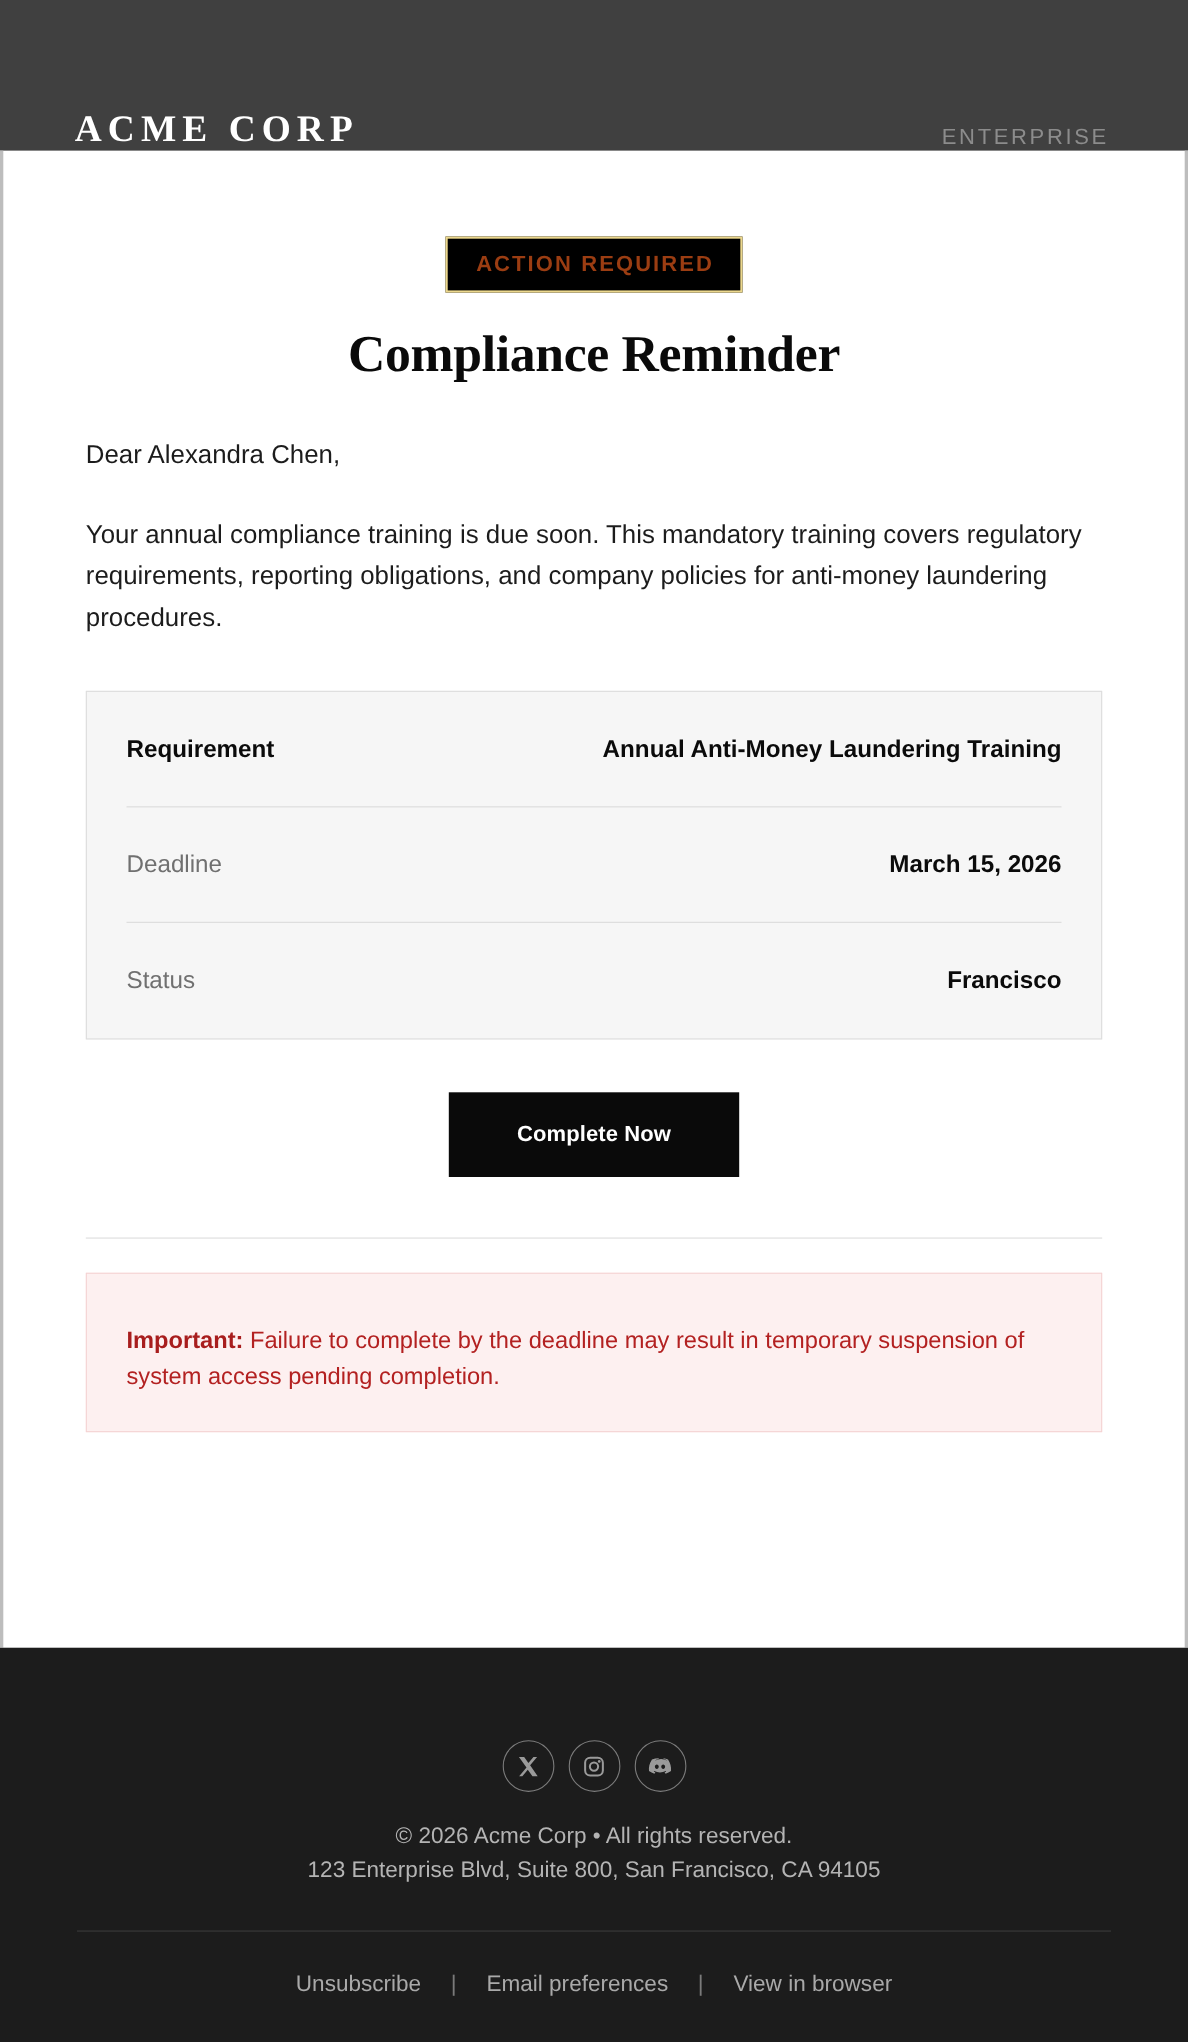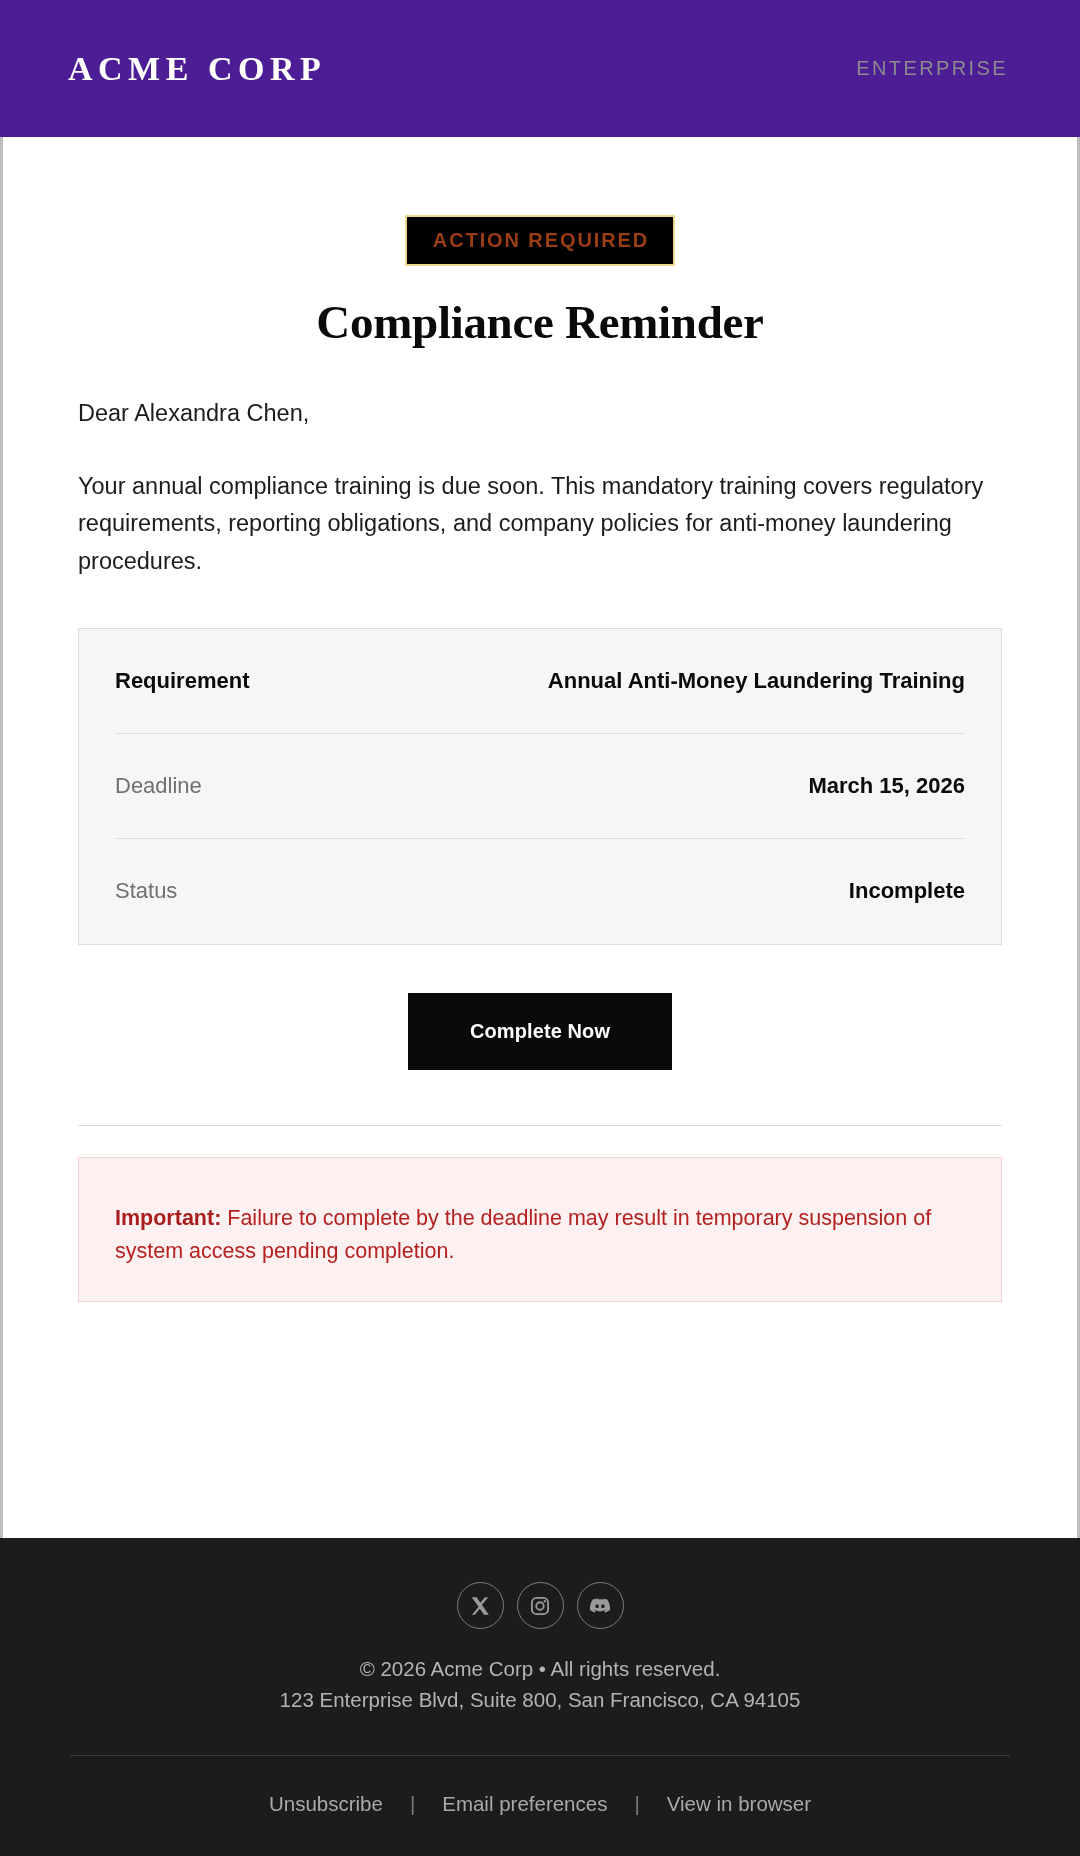--- a/index.html
+++ b/index.html
@@ -17,25 +17,25 @@
   .email-viewport {
     width: 1080px;
     min-height: 1856px;
     background: #8a8a8a;
     display: flex;
     flex-direction: column;
   }
 
   
   .email-header {
-    background: #4c1d95;
+    background: #404040;
     height: 137px;
     flex: none;
     display: flex;
-    align-items: center;
+    align-items: flex-end;
     justify-content: space-between;
     padding: 0 72px 0 68px;
   }
 
   .brand-logo {
     font-family: "Liberation Serif", serif;
     font-weight: 700;
     font-size: 34px;
     letter-spacing: 5.5px;
     color: #ffffff;
@@ -184,21 +184,21 @@
     font-weight: 700;
     color: #a81d1d;
   }
 
   .body-filler { flex: 1 1 auto; min-height: 20px; }
 
   
   .email-footer {
     background: #1c1c1c;
     flex: none;
-    padding: 44px 70px 40px 70px;
+    padding: 84px 70px 40px 70px;
     text-align: center;
   }
 
   .social-row {
     display: flex;
     justify-content: center;
     gap: 13px;
     margin-bottom: 25px;
   }
 
@@ -280,21 +280,21 @@
         <span class="detail-value emphasis">Annual Anti-Money Laundering Training</span>
       </div>
 
       <div class="detail-row">
         <span class="detail-label">Deadline</span>
         <span class="detail-value emphasis">March 15, 2026</span>
       </div>
 
       <div class="detail-row">
         <span class="detail-label">Status</span>
-        <span class="detail-value emphasis">Incomplete</span>
+        <span class="detail-value emphasis">Francisco</span>
       </div>
 
     </div>
 
     <div class="cta-row">
       <button class="cta-button">Complete Now</button>
     </div>
 
     <div class="section-divider"></div>
 

